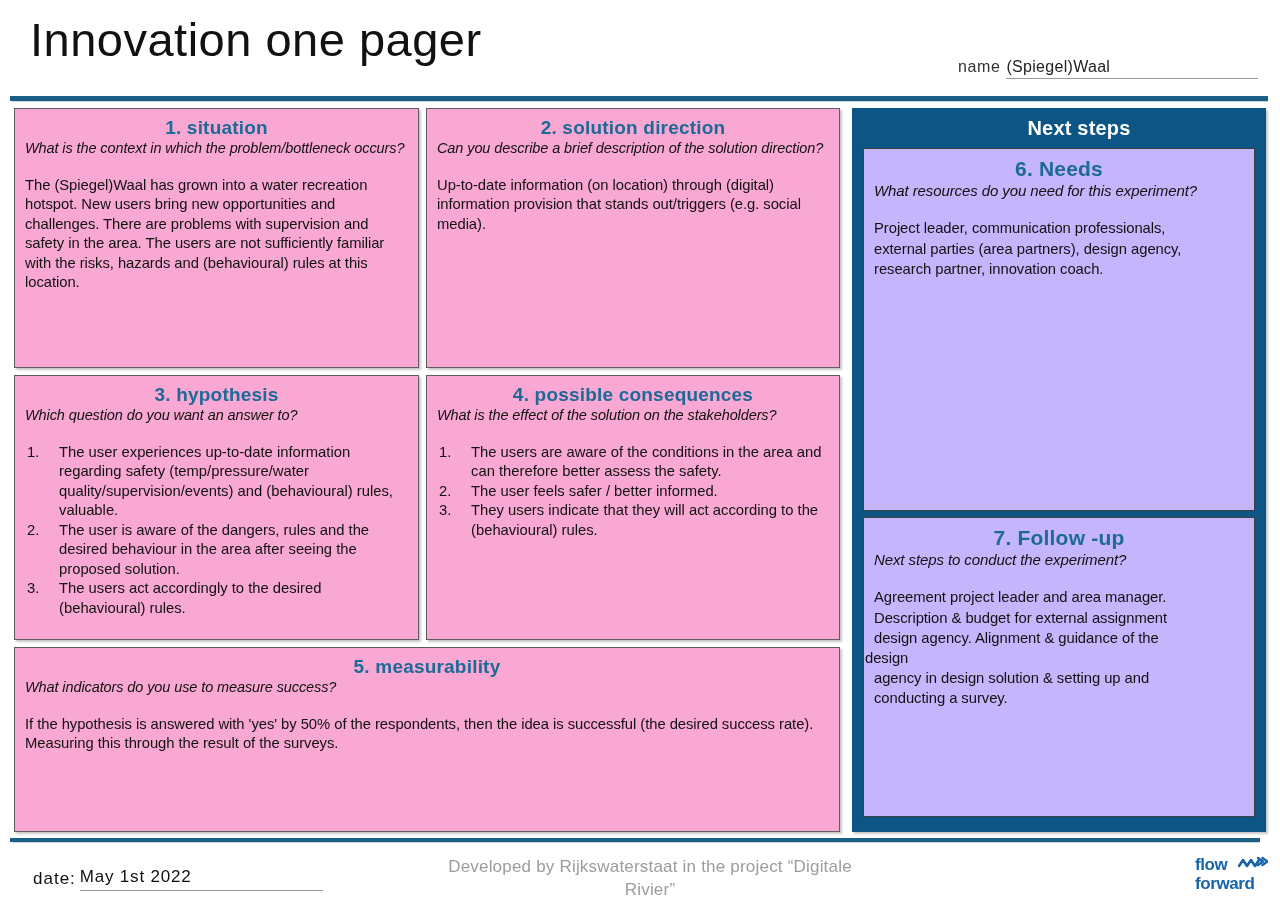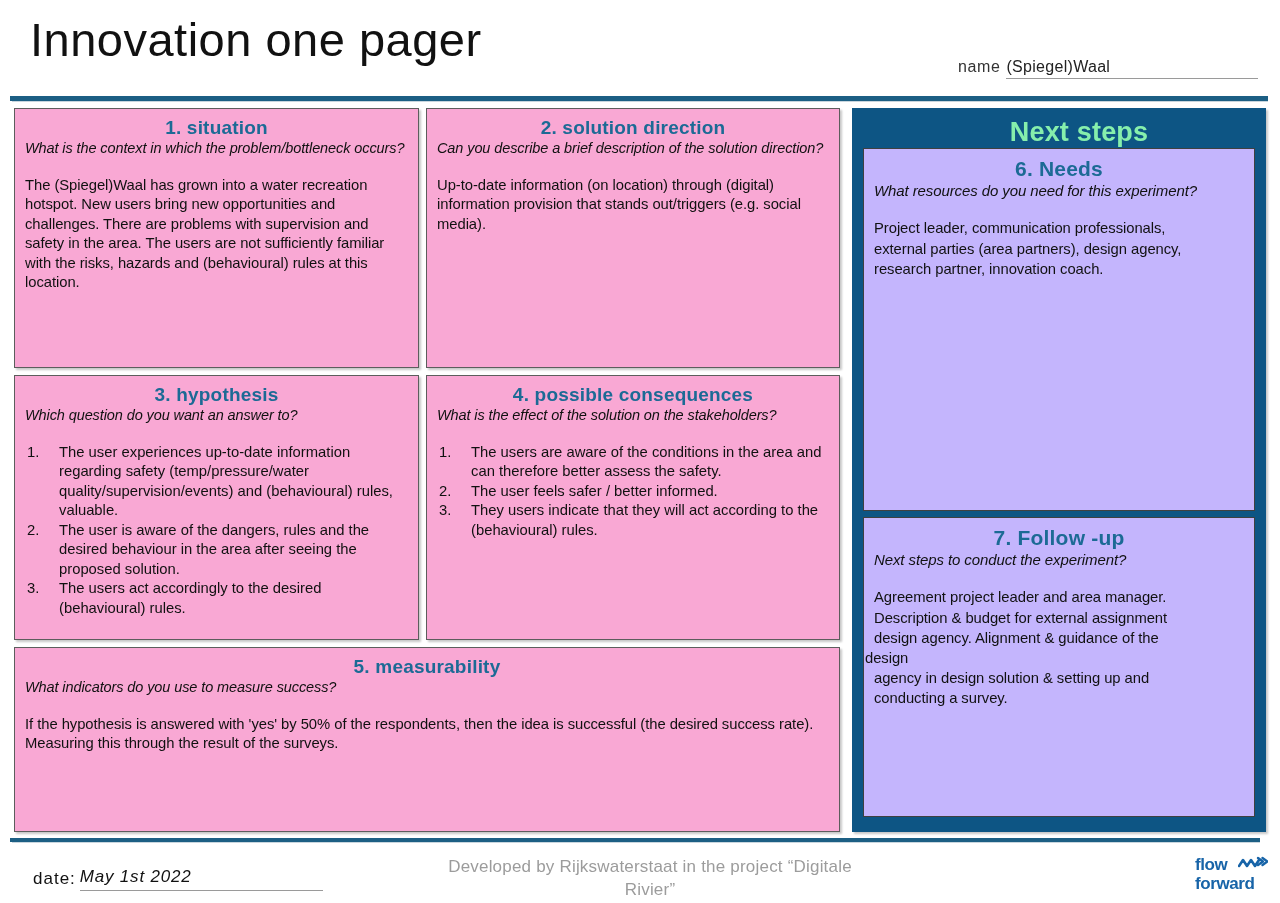--- a/index.html
+++ b/index.html
@@ -139,23 +139,23 @@
   #sidebar {
     position: absolute;
     left: 852px; top: 4px;
     width: 414px; height: 724px;
     background: #0d5584;
     box-shadow: 2px 2px 2px rgba(0,0,0,0.22);
     box-sizing: border-box;
   }
   #sidebar-title {
     text-align: center;
-    color: #86efac;
+    color: #ffffff;
     font-weight: bold;
-    font-size: 27px;
+    font-size: 20px;
     padding-top: 9px;
     letter-spacing: 0.2px;
     padding-left: 40px;
   }
   .panel {
     position: absolute;
     left: 11px;
     width: 392px;
     background: #c4b5fd;
     border: 1px solid #404040;
@@ -206,21 +206,20 @@
     white-space: nowrap;
   }
   #date-field .fld-value {
     font-size: 17px;
     letter-spacing: 0.8px;
     color: #111111;
     flex: 1;
     border-bottom: 1px solid #9a9a9a;
     padding-bottom: 3px;
     white-space: nowrap;
-    font-style: italic;
   }
   #credit {
     position: absolute;
     left: 440px; top: 22px;
     width: 420px;
     text-align: center;
     font-size: 17px;
     line-height: 1.35;
     color: #9c9c9c;
     letter-spacing: 0.2px;

